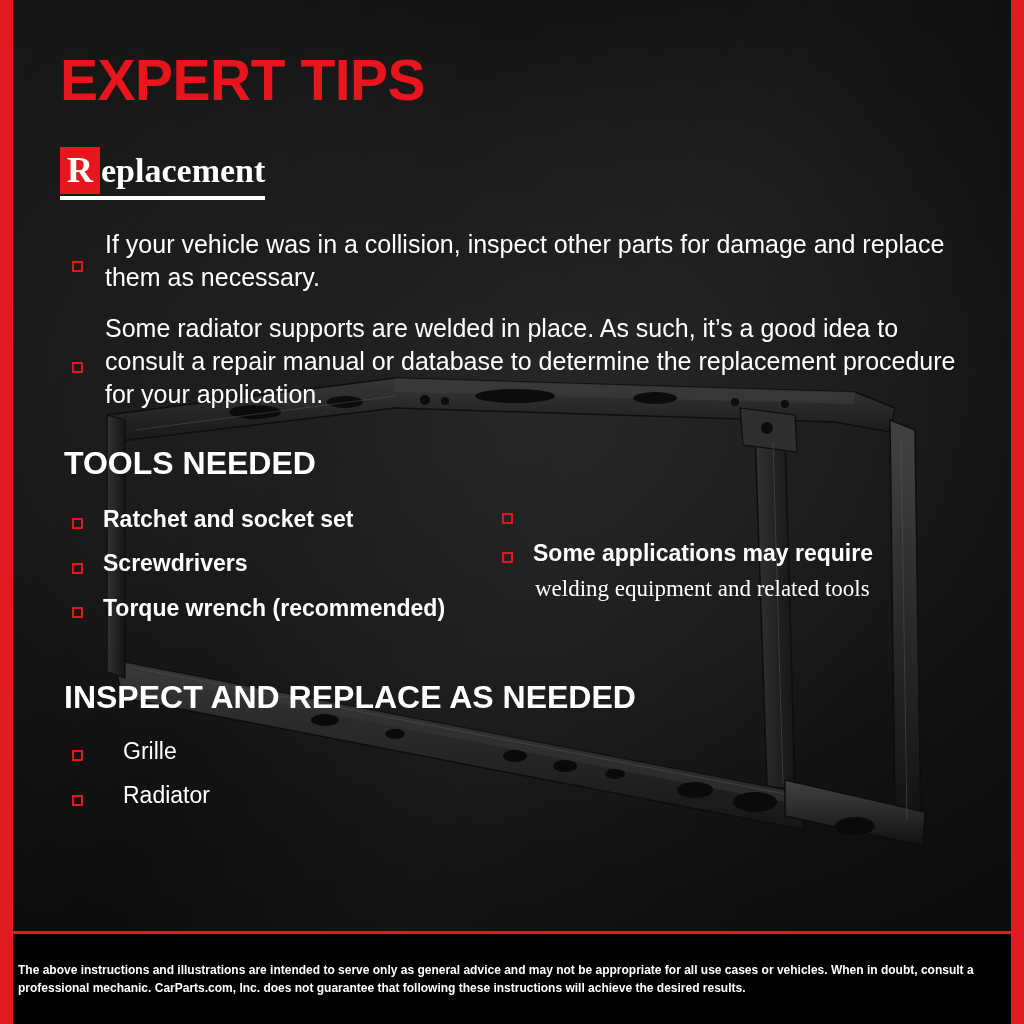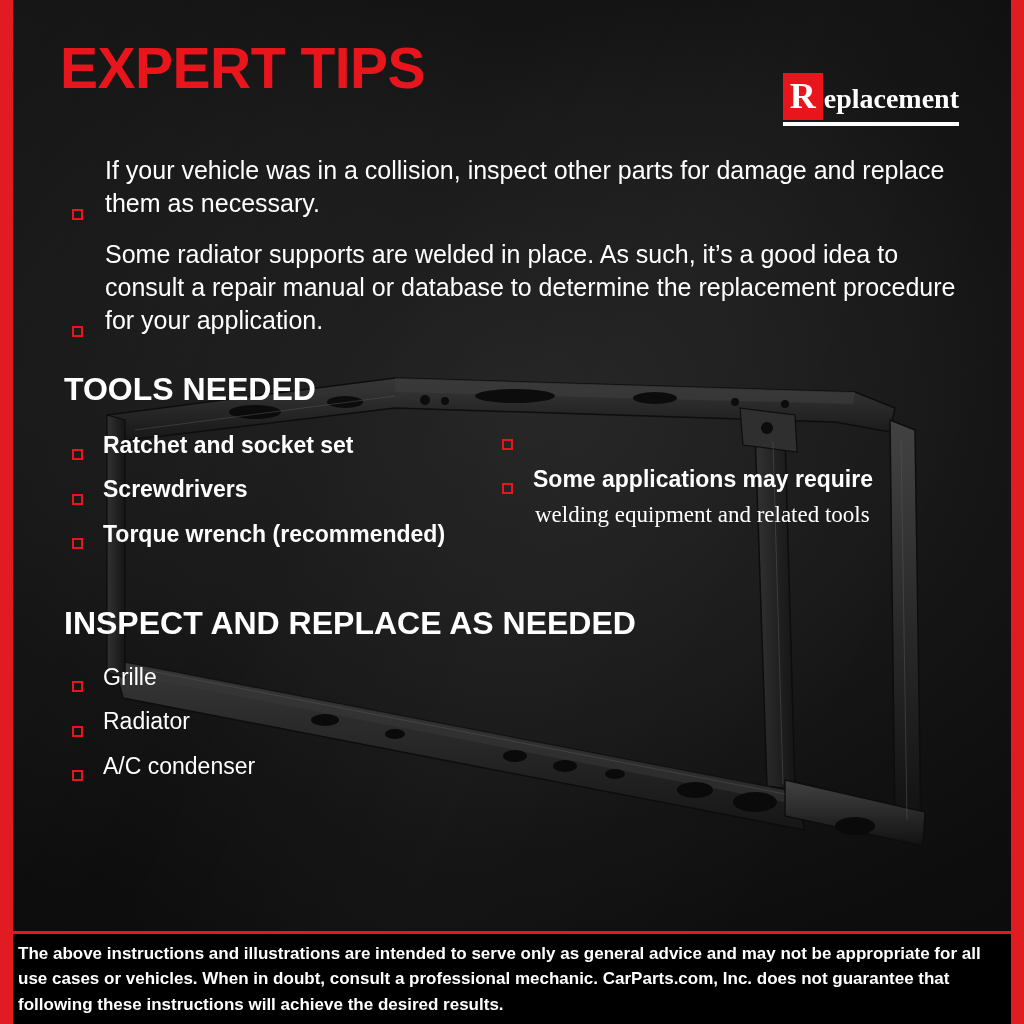--- a/index.html
+++ b/index.html
@@ -55,21 +55,22 @@
   .content {
     position: relative;
     z-index: 4;
     padding: 0 60px;
   }
 
   .header {
     display: flex;
     align-items: flex-start;
     justify-content: space-between;
-    padding-top: 40px;
+    padding-top: 52px;
+    flex-direction: column;
   }
   .title {
     color: #e8151d;
     font-size: 57px;
     font-weight: bold;
     letter-spacing: -0.5px;
     line-height: 1;
     margin: 0;
     font-family: "Liberation Sans", sans-serif;
   }
@@ -85,33 +86,33 @@
     background: #e8151d;
     color: #ffffff;
     font-size: 36px;
     font-weight: bold;
     line-height: 1;
     padding: 5px 7px 6px 7px;
     font-family: "Liberation Serif", serif;
   }
   .logo .word {
     color: #ffffff;
-    font-size: 28px;
+    font-size: 34px;
     font-weight: bold;
     line-height: 1;
     font-family: "Liberation Serif", serif;
     margin-left: 1px;
     padding-bottom: 3px;
     margin-top: 29px;
   }
 
   
   .bullet-row {
     display: flex;
-    align-items: flex-end;
+    align-items: center;
     margin-bottom: 6px;
   }
   .sq {
     width: 11px;
     height: 11px;
     border: 2px solid #e8151d;
     flex: 0 0 auto;
     margin-top: 11px;
     margin-right: 22px;
     box-sizing: border-box;
@@ -157,40 +158,40 @@
     line-height: 1.32;
     margin-left: 33px;
     margin-top: -8px;
     font-family: Liberation Serif, serif;
   }
 
   .inspect-list {
     margin-top: 20px;
     margin-left: 12px;
   }
-  .inspect-list .bullet-row { margin-bottom: 14px; }
+  .inspect-list .bullet-row { margin-bottom: 14px; gap: 20px; }
   .inspect-list .bullet-text { font-size: 23px; }
   .inspect-list .sq { margin-top: 9px; margin-right: 20px; }
 
   
   .footer {
     position: absolute;
     left: 0;
     right: 0;
     bottom: 0;
     height: 90px;
     background: #000000;
     border-top: 3px solid #e8151d;
     z-index: 5;
     display: flex;
     align-items: center;
   }
   .footer p {
     color: #ffffff;
-    font-size: 17px;
+    font-size: 12px;
     font-weight: bold;
     line-height: 1.5;
     margin: 0;
     padding: 0 22px 0 18px;
     font-family: "Liberation Sans", sans-serif;
   }
 </style>
 </head>
 <body>
 
@@ -322,24 +323,20 @@
 
     <div class="inspect-list">
       <div class="bullet-row">
         <span class="sq"></span>
         <span class="bullet-text">Grille</span>
       </div>
       <div class="bullet-row">
         <span class="sq"></span>
         <span class="bullet-text">Radiator</span>
       </div>
-      <div class="bullet-row">
-        <span class="sq"></span>
-        <span class="bullet-text">A/C condenser</span>
-      </div>
     </div>
 
   </div>
 
   <div class="footer">
     <p>The above instructions and illustrations are intended to serve only as general advice and may not be appropriate for all use cases or vehicles. When in doubt, consult a professional mechanic. CarParts.com, Inc. does not guarantee that following these instructions will achieve the desired results.</p>
   </div>
 
 </div>
 

